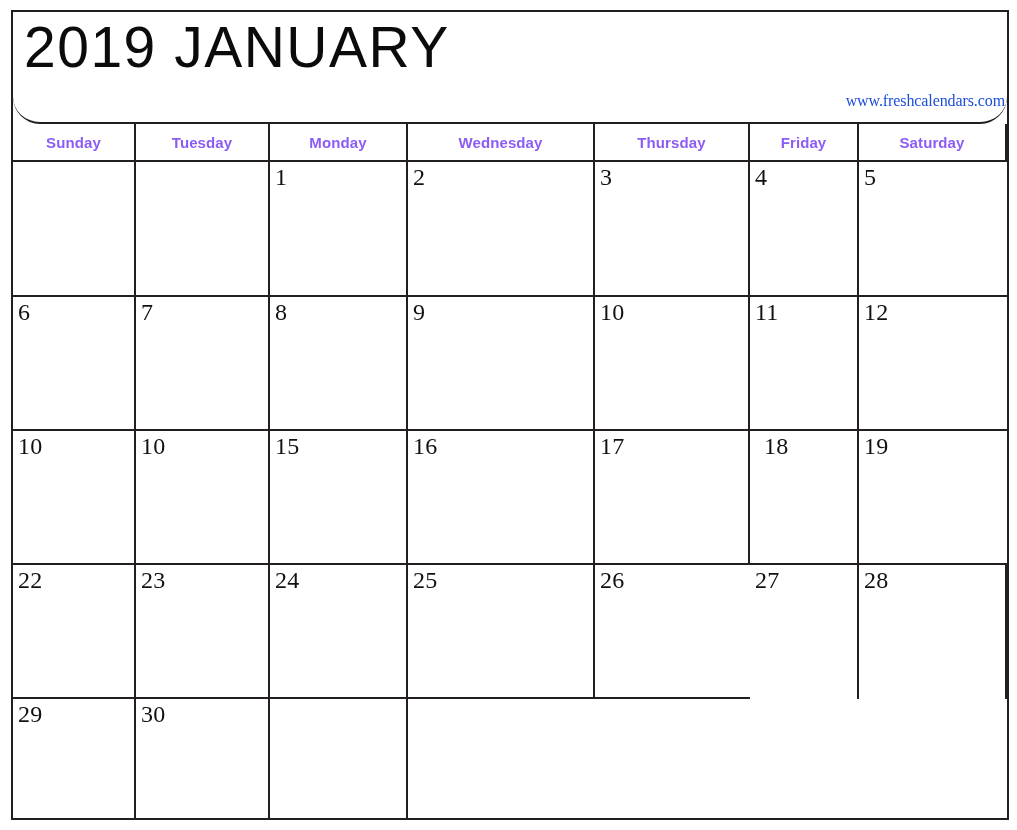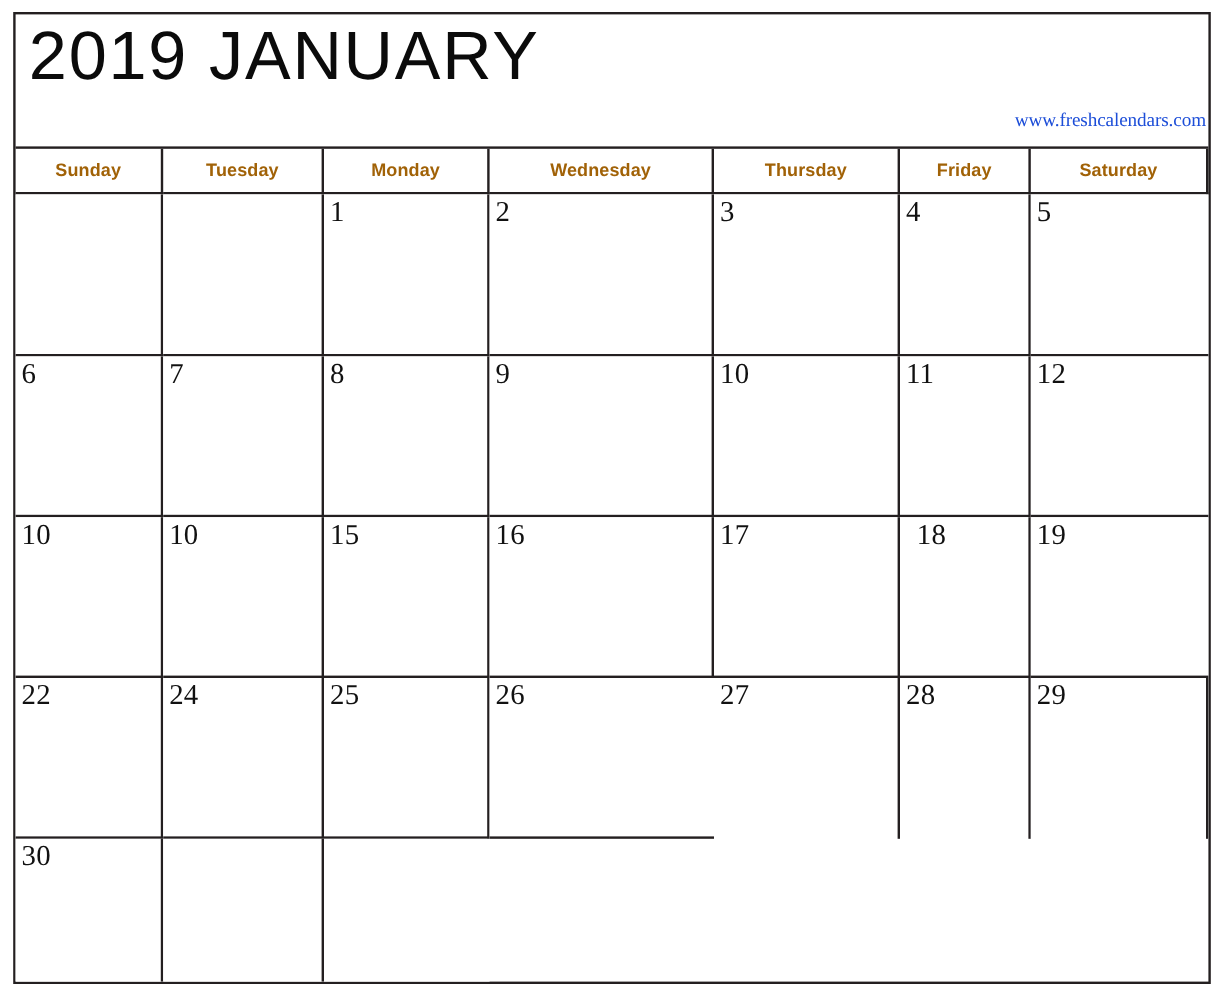--- a/index.html
+++ b/index.html
@@ -38,20 +38,21 @@
 
   
   .title-band {
     position: absolute;
     left: 0;
     top: 0;
     width: 994px;
     height: 112px;
     box-sizing: border-box;
     border-bottom: 2px solid #231f20;
+    border-radius: 27px;
   }
 
   .cal-title {
     position: absolute;
     left: 11px;
     top: 6px;
     font-family: "Liberation Sans", sans-serif;
     font-size: 57px;
     font-weight: 300;
     letter-spacing: 1.5px;
@@ -88,21 +89,21 @@
   .hcell {
     box-sizing: border-box;
     border-right: 2px solid #231f20;
     border-bottom: 2px solid #231f20;
     display: flex;
     align-items: center;
     justify-content: center;
     font-family: "Liberation Sans", sans-serif;
     font-size: 15px;
     font-weight: bold;
-    color: #a16207;
+    color: #8b5cf6;
     letter-spacing: 0.1px;
   }
   .hcell:last-child { border-right: none; }
 
   .dcell {
     box-sizing: border-box;
     border-right: 2px solid #231f20;
     border-bottom: 2px solid #231f20;
     position: relative;
     background: #ffffff;
@@ -222,20 +223,23 @@
           <span class="dnum nudge">18</span>
         </div>
       <div class="dcell col-last">
           <span class="dnum">19</span>
         </div>
 
       <div class="dcell">
           <span class="dnum">22</span>
         </div>
       <div class="dcell">
+          <span class="dnum">23</span>
+        </div>
+      <div class="dcell">
           <span class="dnum">24</span>
         </div>
       <div class="dcell">
           <span class="dnum">25</span>
         </div>
       <div class="dcell col-last">
           <span class="dnum">26</span>
         </div>
 
       <div class="dcell row-last">

